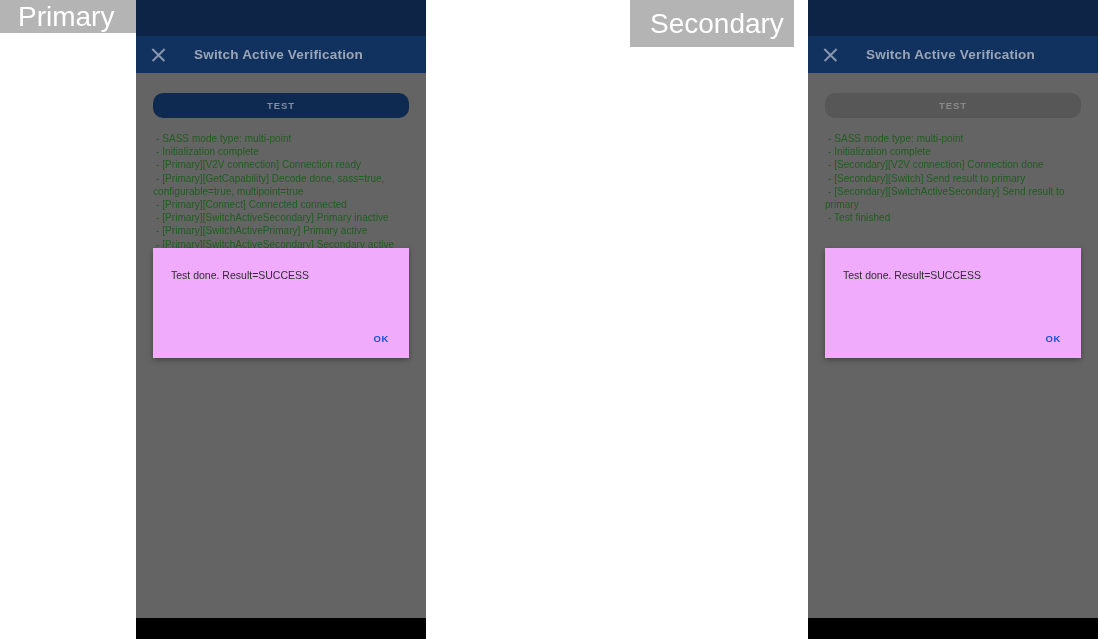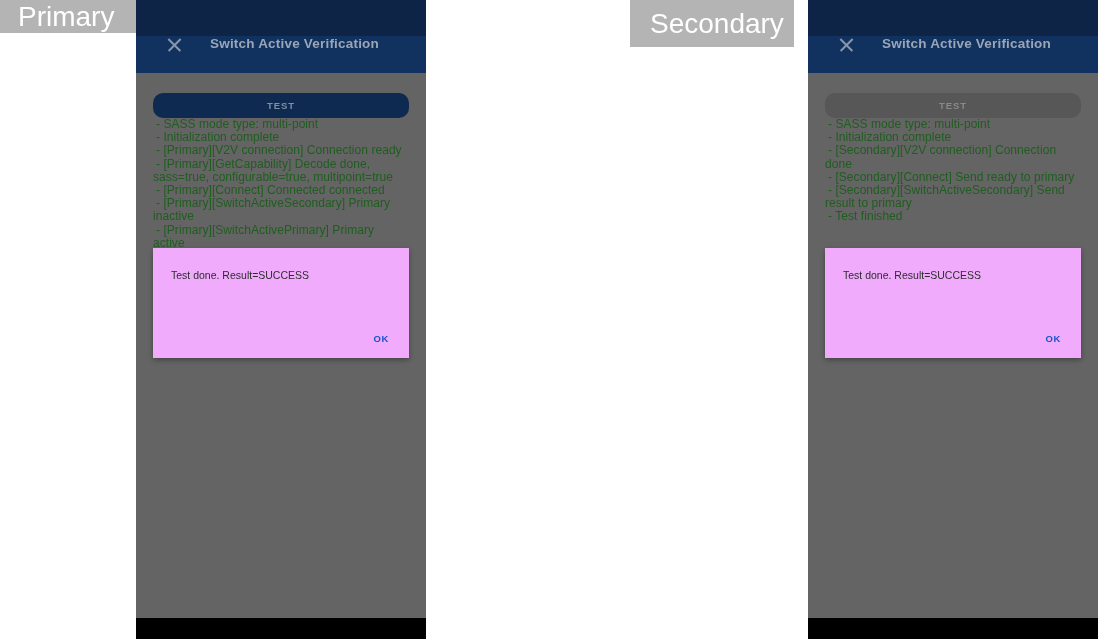--- a/index.html
+++ b/index.html
@@ -31,22 +31,22 @@
     height: 36px;
     background: #0d2446;
     width: 100%;
   }
 
   
   .app-bar {
     height: 37px;
     background: #11315f;
     display: flex;
-    align-items: flex-start;
-    padding: 0 0 0 30px;
+    align-items: center;
+    padding: 0 0 0 14px;
     box-sizing: border-box;
   }
   .close-icon {
     width: 17px;
     height: 17px;
     position: relative;
     flex: 0 0 auto;
     opacity: .62;
   }
   .close-icon::before,
@@ -92,21 +92,22 @@
     font-weight: bold;
     letter-spacing: .9px;
     box-sizing: border-box;
     border-radius: 10px;
   }
   .test-button.enabled  { background: #0f2a50; color: #7f8ea3; }
   .test-button.disabled { background: #575757; color: #8a8a8a; }
 
   
   .log {
-    font-size: 12px;
+    margin-top: 14px;
+    font-size: 10px;
     line-height: 13.2px;
     color: #1f5e1f;
     letter-spacing: .05px;
   }
   .log-line { margin: 0; padding: 0; text-indent: 3px; }
 
   
   .dialog-wrap {
     position: absolute;
     left: 17px;
@@ -222,21 +223,21 @@
   </div>
 
   <div class="screen-body">
 
     <button class="test-button disabled" disabled="">TEST</button>
 
     <div class="log">
       <p class="log-line">- SASS mode type: multi-point</p>
       <p class="log-line">- Initialization complete</p>
       <p class="log-line">- [Secondary][V2V connection] Connection done</p>
-      <p class="log-line">- [Secondary][Connect] Send ready to primary</p>
+      <p class="log-line">- [Secondary][Switch] Send result to primary</p>
       <p class="log-line">- [Secondary][SwitchActiveSecondary] Send result to primary</p>
       <p class="log-line">- Test finished</p>
     </div>
 
     <div class="dialog-wrap">
       <div class="dialog">
         <div class="dialog-message">Test done. Result=SUCCESS</div>
         <div class="dialog-actions">
           <button class="dialog-ok">OK</button>
         </div>

